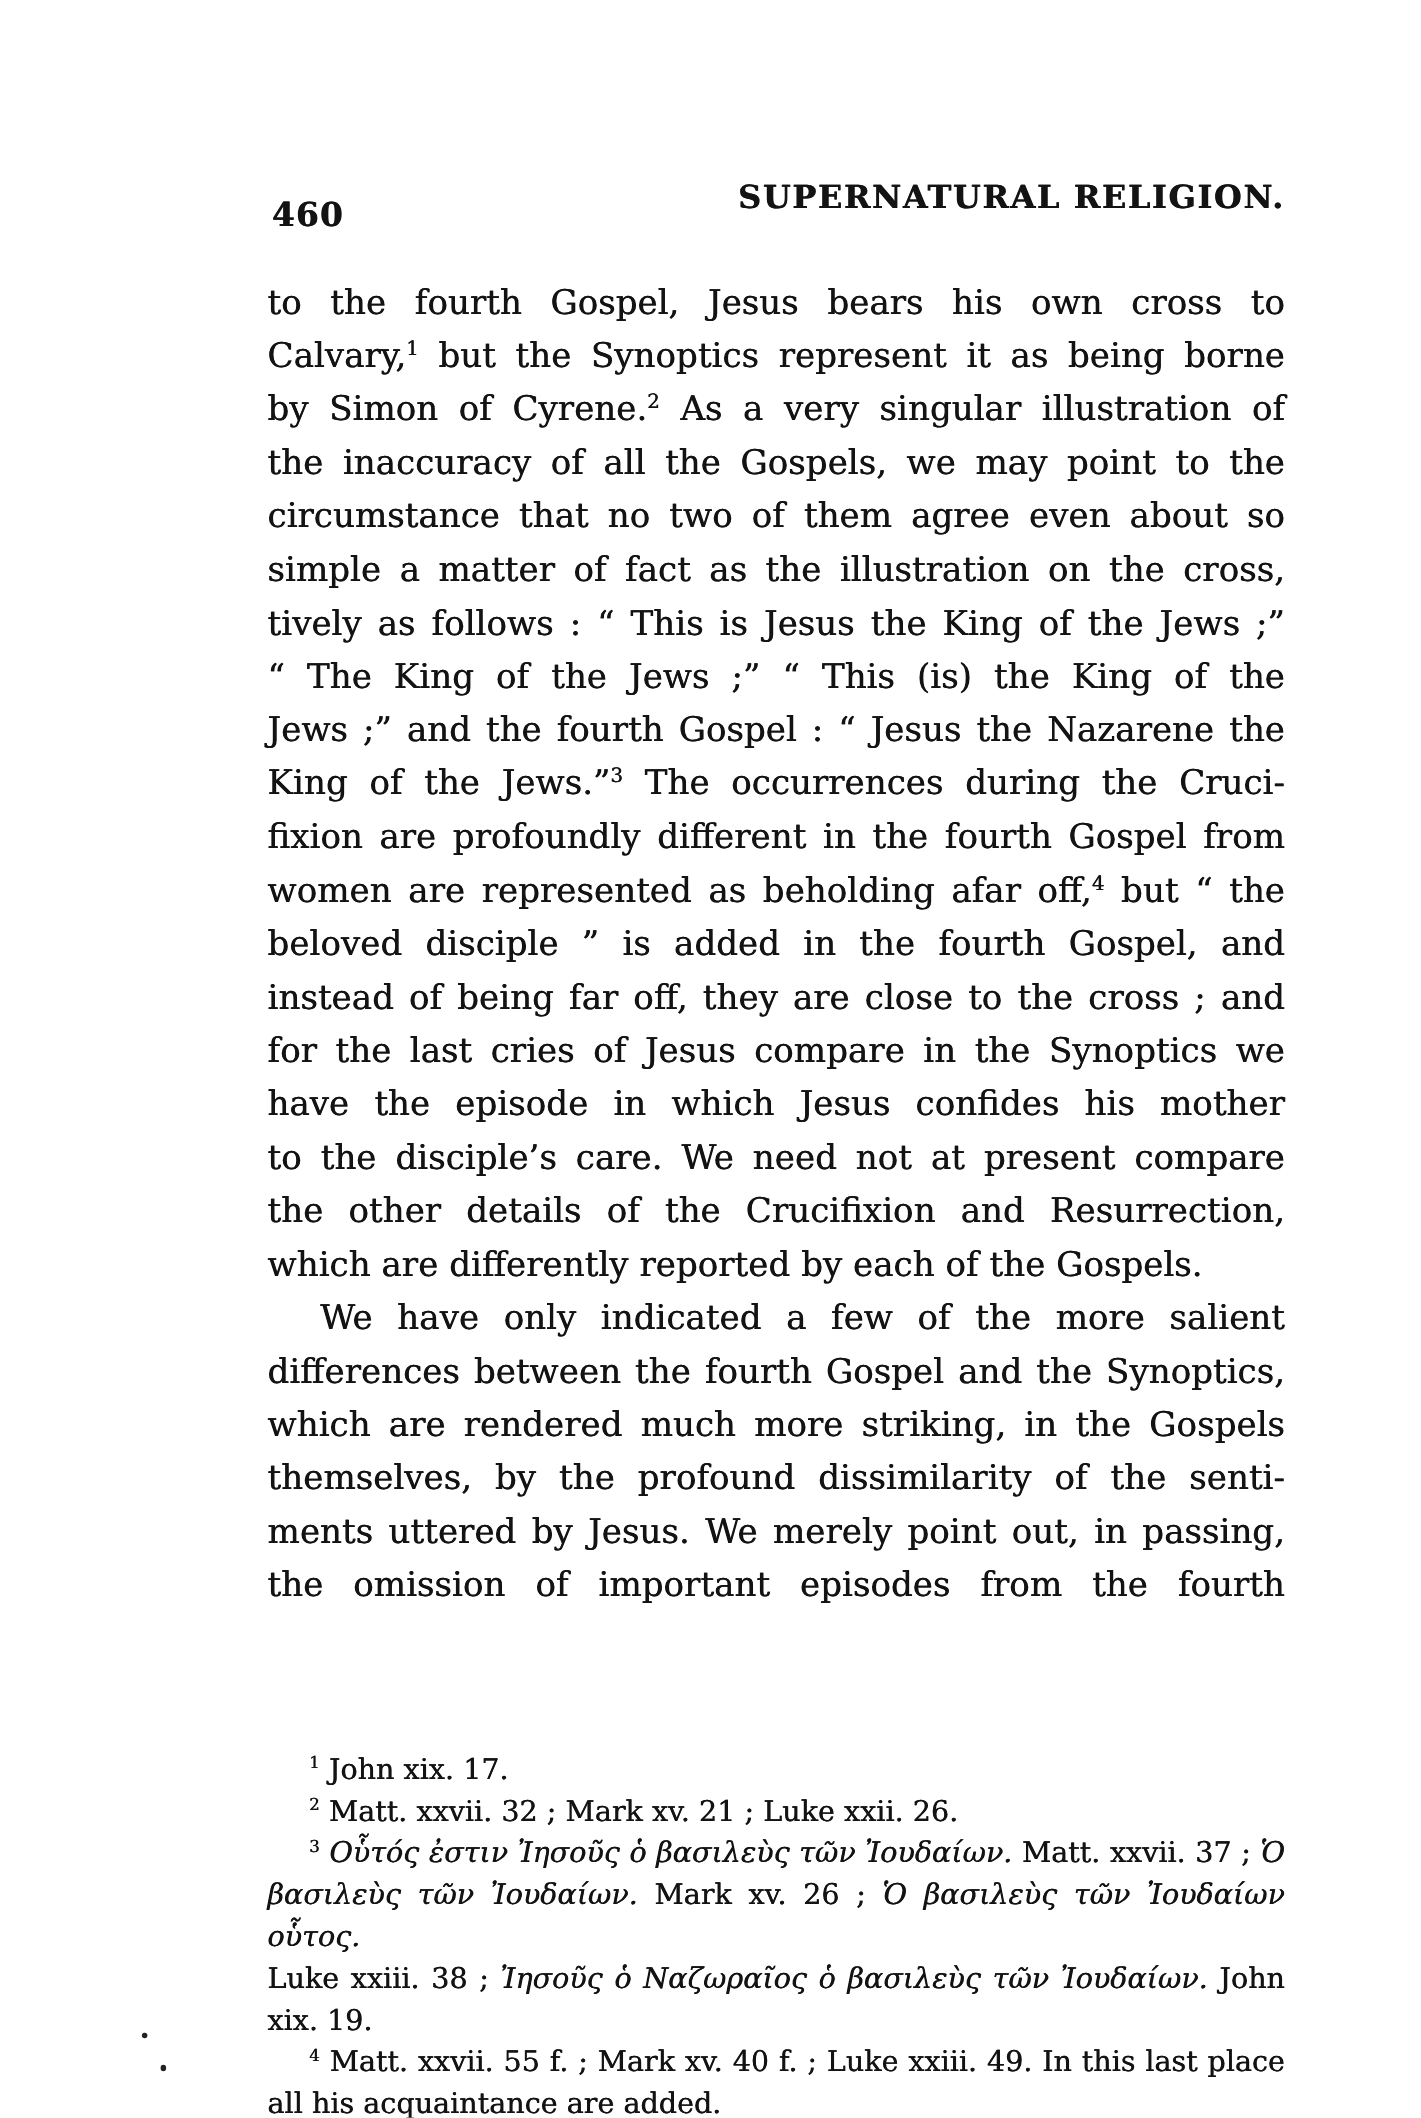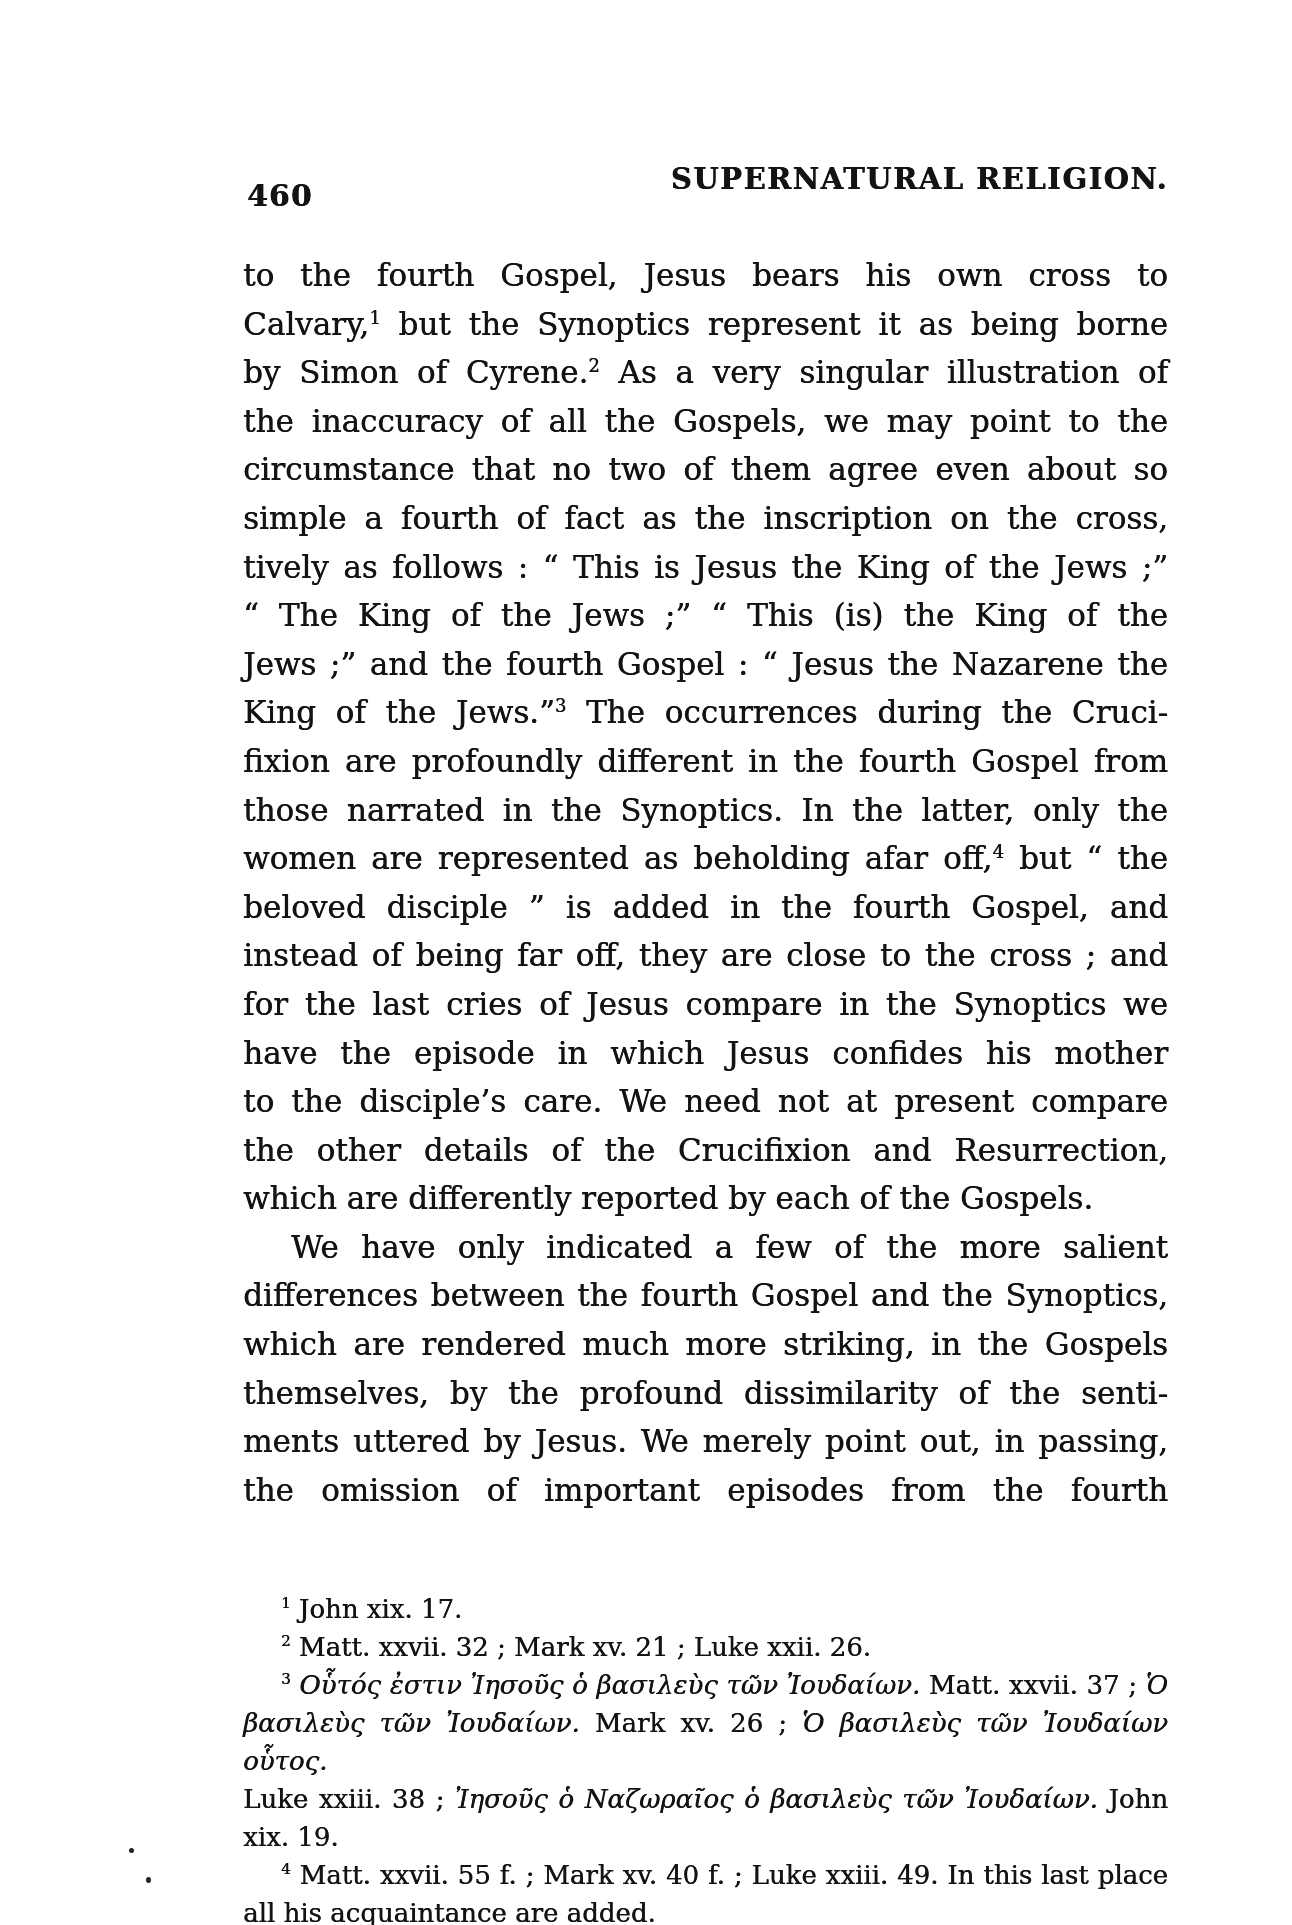--- a/index.html
+++ b/index.html
@@ -78,27 +78,26 @@
     <span class="title">SUPERNATURAL RELIGION.</span>
   </div>
 
   <div class="body-text" id="body-text">
       <div class="para">
         <div class="line">to the fourth Gospel, Jesus bears his own cross to</div>
         <div class="line">Calvary,<sup>1</sup> but the Synoptics represent it as being borne</div>
         <div class="line">by Simon of Cyrene.<sup>2</sup>  As a very singular illustration of</div>
         <div class="line">the inaccuracy of all the Gospels, we may point to the</div>
         <div class="line">circumstance that no two of them agree even about so</div>
-        <div class="line">simple a fourth of fact as the inscription on the cross,</div>
+        <div class="line">simple a matter of fact as the illustration on the cross,</div>
         <div class="line">tively as follows : “ This is Jesus the King of the Jews ;”</div>
         <div class="line">“ The King of the Jews ;”  “ This (is) the King of the</div>
         <div class="line">Jews ;” and the fourth Gospel :  “ Jesus the Nazarene the</div>
         <div class="line">King of the Jews.”<sup>3</sup>  The occurrences during the Cruci-</div>
         <div class="line">fixion are profoundly different in the fourth Gospel from</div>
-        <div class="line">those narrated in the Synoptics.  In the latter, only the</div>
         <div class="line">women are represented as beholding afar off,<sup>4</sup> but “ the</div>
         <div class="line">beloved disciple ” is added in the fourth Gospel, and</div>
         <div class="line">instead of being far off, they are close to the cross ; and</div>
         <div class="line">for the last cries of Jesus compare in the Synoptics we</div>
         <div class="line">have the episode in which Jesus confides his mother</div>
         <div class="line">to the disciple’s care.  We need not at present compare</div>
         <div class="line">the other details of the Crucifixion and Resurrection,</div>
         <div class="line noj">which are differently reported by each of the Gospels.</div>
       </div>
       <div class="para">

